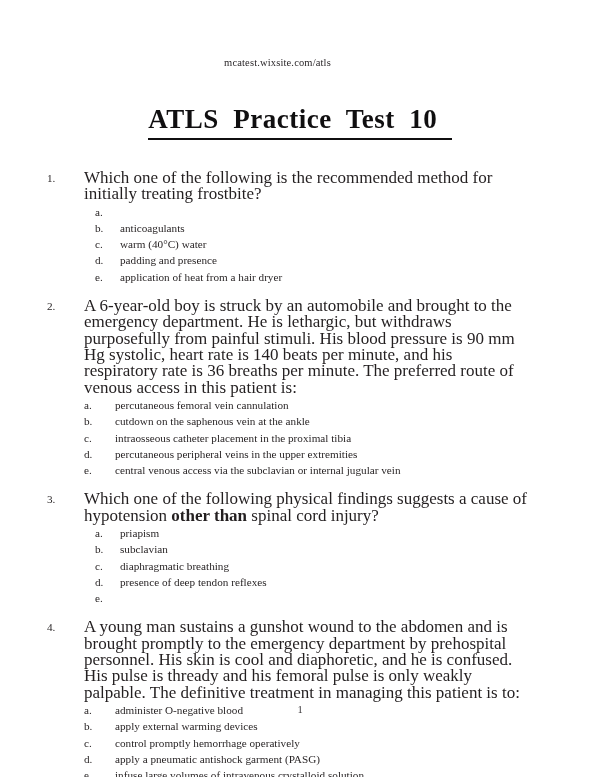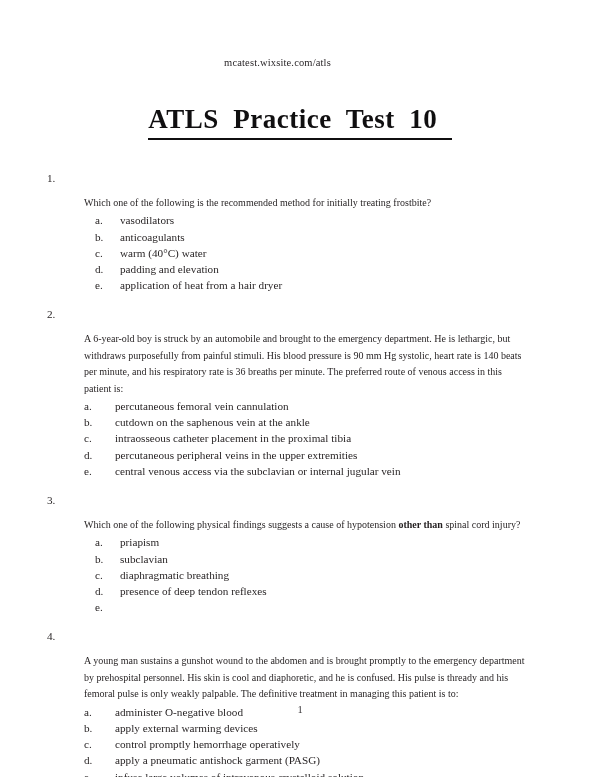--- a/index.html
+++ b/index.html
@@ -64,26 +64,25 @@
   }
   .q-num {
     width: 37px;
     flex: 0 0 37px;
     font-size: 11.2px;
     line-height: 16.4px;
     padding-top: 0px;
   }
   .q-stem {
     flex: 1 1 auto;
-    font-size: 10px;
+    font-size: 17px;
     line-height: 16.4px;
     text-align: justify;
     text-justify: inter-word;
     hyphens: none;
-    margin-top: 25px;
   }
   .q-stem.nojust {
     text-align: left;
   }
   .q-stem b {
     font-weight: bold;
   }
   .options {
     margin-top: 1px;
     list-style: none;
@@ -141,33 +140,32 @@
 
   <div class="content" id="questions-container">
       <div class="question">
         <div class="q-row">
           <div class="q-num">1.</div>
           <div class="q-stem nojust"><span>Which one of the following is the recommended method for initially treating frostbite?</span></div>
         </div>
         <ul class="options indent-deep">
           <li class="option">
             <span class="opt-letter">a.</span>
-            <span class="opt-text">vasodilators</span>
           </li>
           <li class="option">
             <span class="opt-letter">b.</span>
             <span class="opt-text">anticoagulants</span>
           </li>
           <li class="option">
             <span class="opt-letter">c.</span>
             <span class="opt-text">warm (40°C) water</span>
           </li>
           <li class="option">
             <span class="opt-letter">d.</span>
-            <span class="opt-text">padding and elevation</span>
+            <span class="opt-text">padding and presence</span>
           </li>
           <li class="option">
             <span class="opt-letter">e.</span>
             <span class="opt-text">application of heat from a hair dryer</span>
           </li>
         </ul>
       </div>
       <div class="question">
         <div class="q-row">
           <div class="q-num">2.</div>

